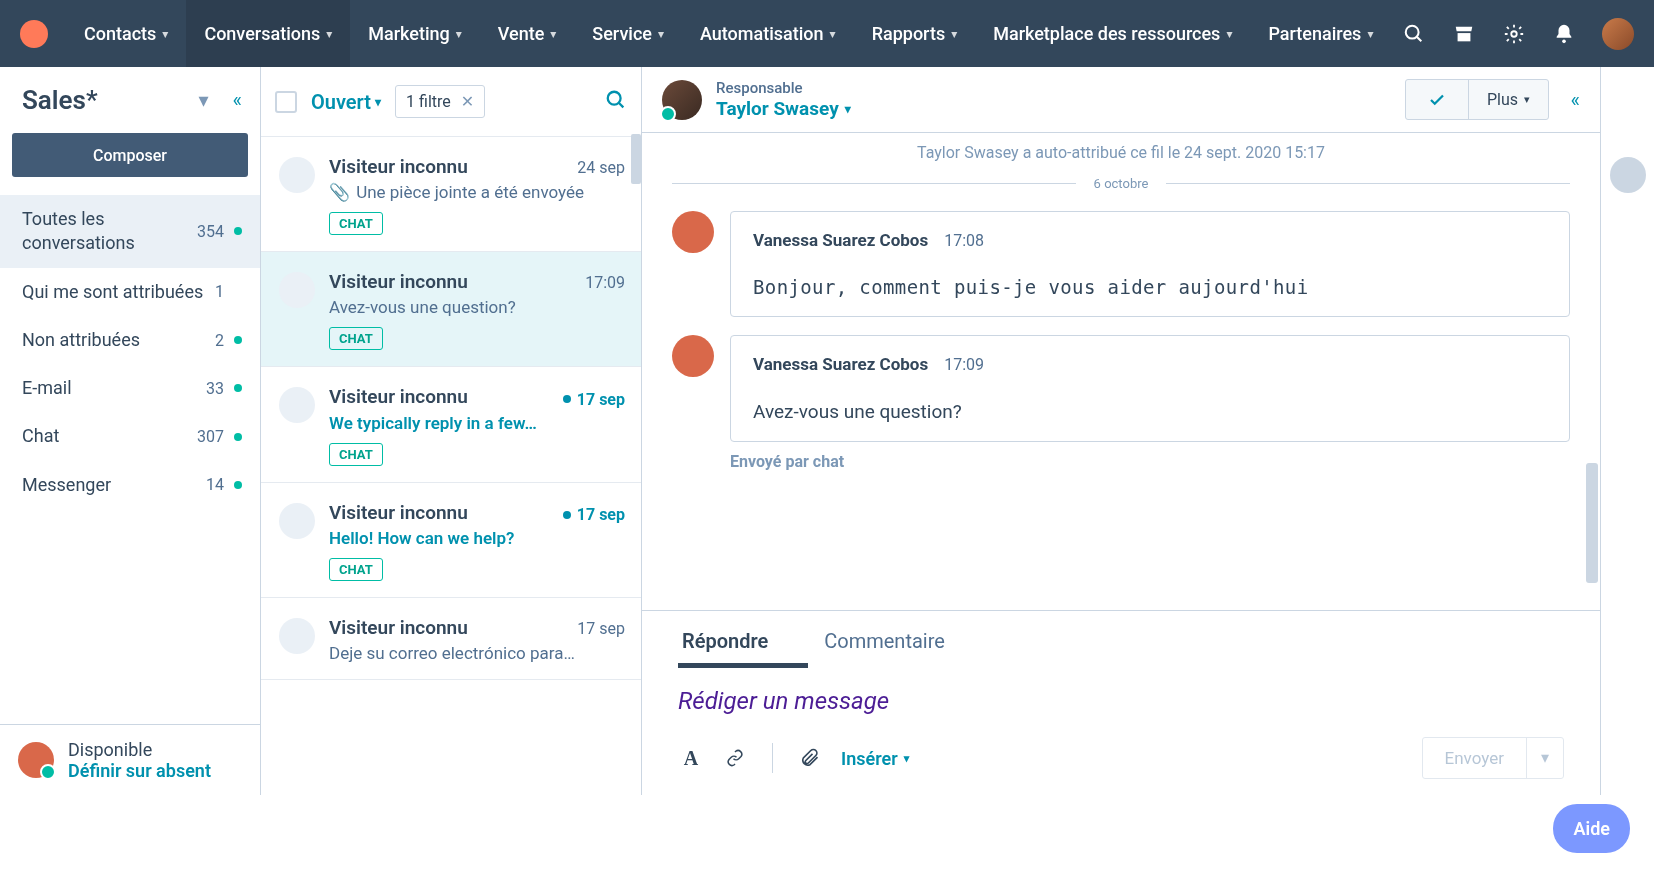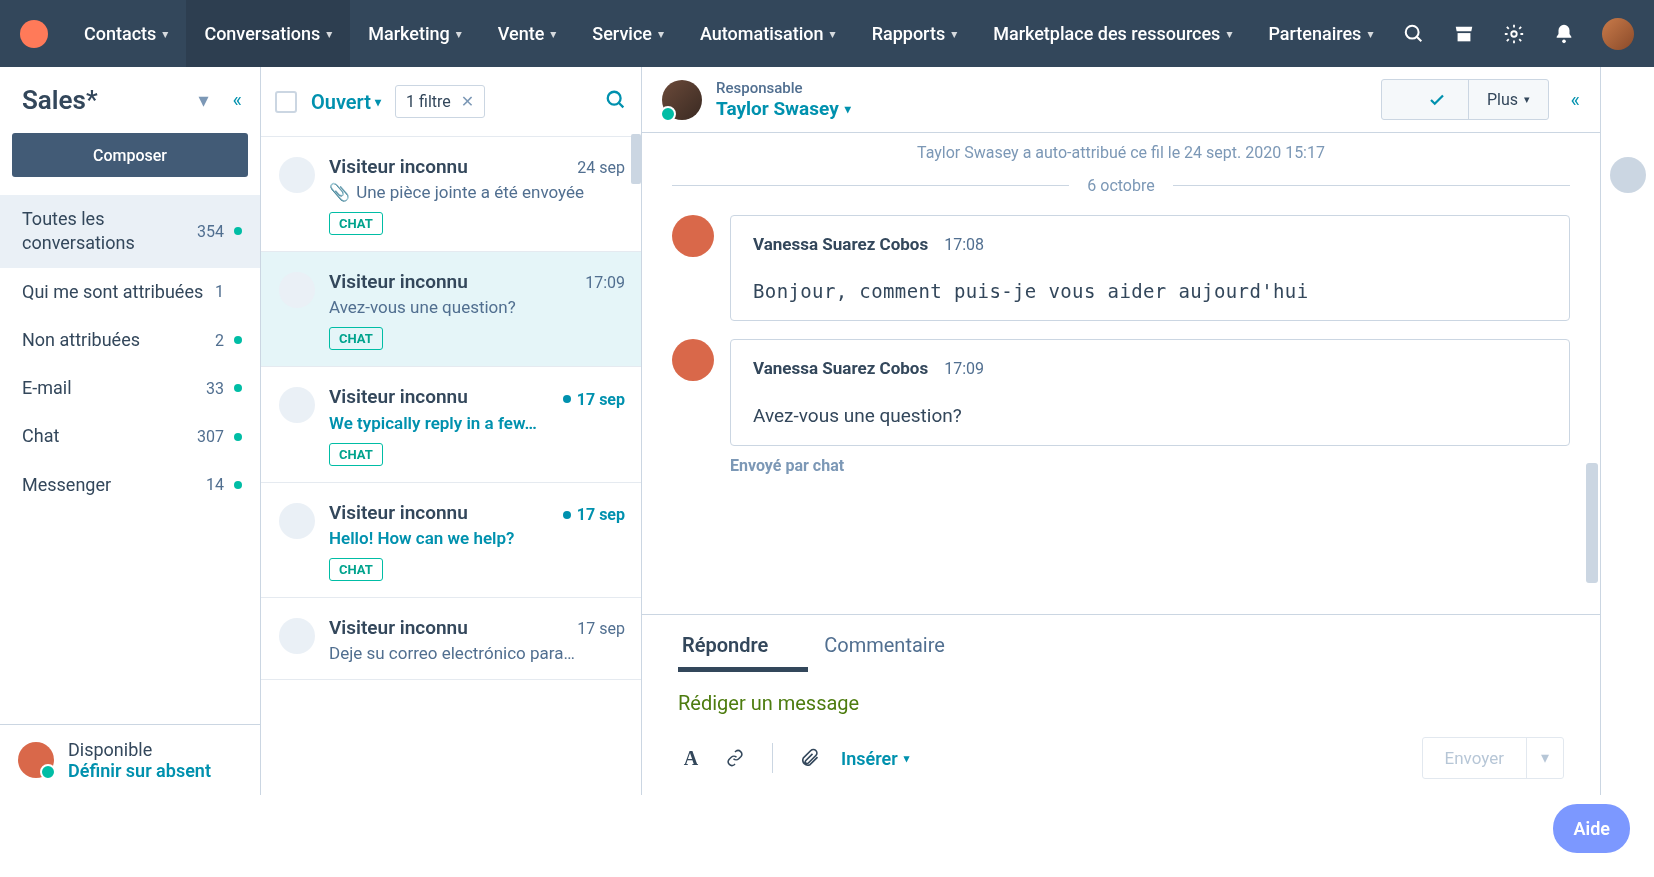--- a/index.html
+++ b/index.html
@@ -56,43 +56,43 @@
 .th-tag{display:inline-block;border:1.5px solid #00bda5;color:#00a38d;font-size:13px;font-weight:700;padding:3px 9px;border-radius:3px;margin-top:10px;}
 .clip{color:#7c98b6;}
 .scrollhint{position:absolute;right:0;top:67px;width:10px;height:50px;background:#cbd6e2;border-radius:2px;}
 .col3{flex:1;display:flex;flex-direction:column;min-width:0;}
 .c3-head{display:flex;align-items:center;padding:12px 20px;border-bottom:1px solid #cbd6e2;gap:14px;}
 .owner-av{width:40px;height:40px;border-radius:50%;background:linear-gradient(135deg,#6b4a3a,#3a2a22);position:relative;}
 .owner-av::after{content:'';position:absolute;left:-2px;bottom:-2px;width:12px;height:12px;border-radius:50%;background:#00bda5;border:2px solid #fff;}
 .owner-txt .o1{font-size:15px;color:#516f90;font-weight:500;}
 .owner-txt .o2{font-size:19px;color:#0091ae;font-weight:700;display:flex;align-items:center;gap:6px;cursor:pointer;}
 .c3-head-right{margin-left:auto;display:flex;align-items:center;}
-.btn-group{display:flex;border:1px solid #cbd6e2;border-radius:3px;overflow:hidden;background:#f5f8fa;padding-left:24px;}
+.btn-group{display:flex;border:1px solid #cbd6e2;border-radius:3px;overflow:hidden;background:#f5f8fa;}
 .btn-seg{padding:10px 18px;font-size:16px;color:#33475b;cursor:pointer;display:flex;align-items:center;gap:6px;border-left:1px solid #cbd6e2;}
 .btn-seg:first-child{border-left:none;}
 .btn-seg.chk-mark{color:#0091ae;padding:10px 22px;}
 .rail-collapse{color:#0091ae;margin-left:22px;cursor:pointer;font-size:20px;}
 .msgs{flex:1;overflow-y:auto;padding:8px 30px 14px 30px;background:#fff;position:relative;}
 .sys-line{text-align:center;color:#7c98b6;font-size:16px;margin:2px 0 14px;}
-.date-sep{display:flex;align-items:center;gap:18px;color:#7c98b6;font-size:16px;margin:6px 0 20px;}
+.date-sep{display:flex;align-items:center;gap:18px;color:#7c98b6;font-size:13px;margin:6px 0 20px;}
 .date-sep .line{flex:1;height:1px;background:#cbd6e2;}
 .msg-row{display:flex;gap:16px;margin-bottom:18px;}
 .msg-av{width:42px;height:42px;border-radius:50%;background:#d9684a;flex-shrink:0;}
 .msg-card{flex:1;border:1px solid #cbd6e2;border-radius:4px;padding:18px 22px;}
 .msg-head{display:flex;gap:16px;align-items:flex-end;margin-bottom:26px;}
 .msg-author{font-weight:700;font-size:17px;color:#33475b;}
 .msg-time{font-size:16px;color:#516f90;}
 .msg-body{font-size:19px;color:#33475b;}
 .msg-body.mono{font-family:ui-monospace,Menlo,Consolas,monospace;letter-spacing:.02em;}
 .sent-via{color:#7c98b6;font-size:16px;margin-left:58px;margin-top:-8px;font-weight:bold;}
 .scrollbar3{position:absolute;right:2px;top:330px;width:12px;height:120px;background:#cbd6e2;border-radius:3px;}
 .composer-tabs{display:flex;gap:48px;padding:0 36px;border-top:1px solid #cbd6e2;}
 .ctab{padding:18px 4px 14px;font-size:20px;font-weight:600;color:#33475b;cursor:pointer;position:relative;}
 .ctab.active::after{content:'';position:absolute;left:0;right:-36px;bottom:-1px;height:5px;background:#33475b;}
-.compose-area{padding:20px 36px 10px;font-size:20px;color:#4d7c0f;}
+.compose-area{padding:20px 36px 10px;font-size:24px;color:#4c1d95;font-style:italic;}
 .compose-toolbar{display:flex;align-items:center;padding:12px 36px 16px;gap:18px;}
 .tb-ico{width:26px;height:26px;display:flex;align-items:center;justify-content:center;color:#33475b;cursor:pointer;font-size:20px;}
 .tb-div{width:1px;height:30px;background:#cbd6e2;margin:0 6px;}
 .insert{color:#0091ae;font-size:18px;font-weight:600;display:flex;align-items:center;gap:6px;cursor:pointer;}
 .send-group{margin-left:auto;display:flex;border:1px solid #cbd6e2;border-radius:3px;overflow:hidden;opacity:.55;}
 .send-btn{padding:10px 22px;font-size:17px;color:#7c98b6;}
 .send-caret{padding:10px 14px;border-left:1px solid #cbd6e2;color:#7c98b6;}
 .col4{width:54px;border-left:1px solid #cbd6e2;padding-top:90px;display:flex;justify-content:center;}
 .rail-av{width:36px;height:36px;border-radius:50%;background:#cbd6e2;}
 .help-fab{position:fixed;right:24px;bottom:24px;background:#7c98ff;color:#fff;font-size:18px;font-weight:600;padding:14px 20px;border-radius:24px;cursor:pointer;}

